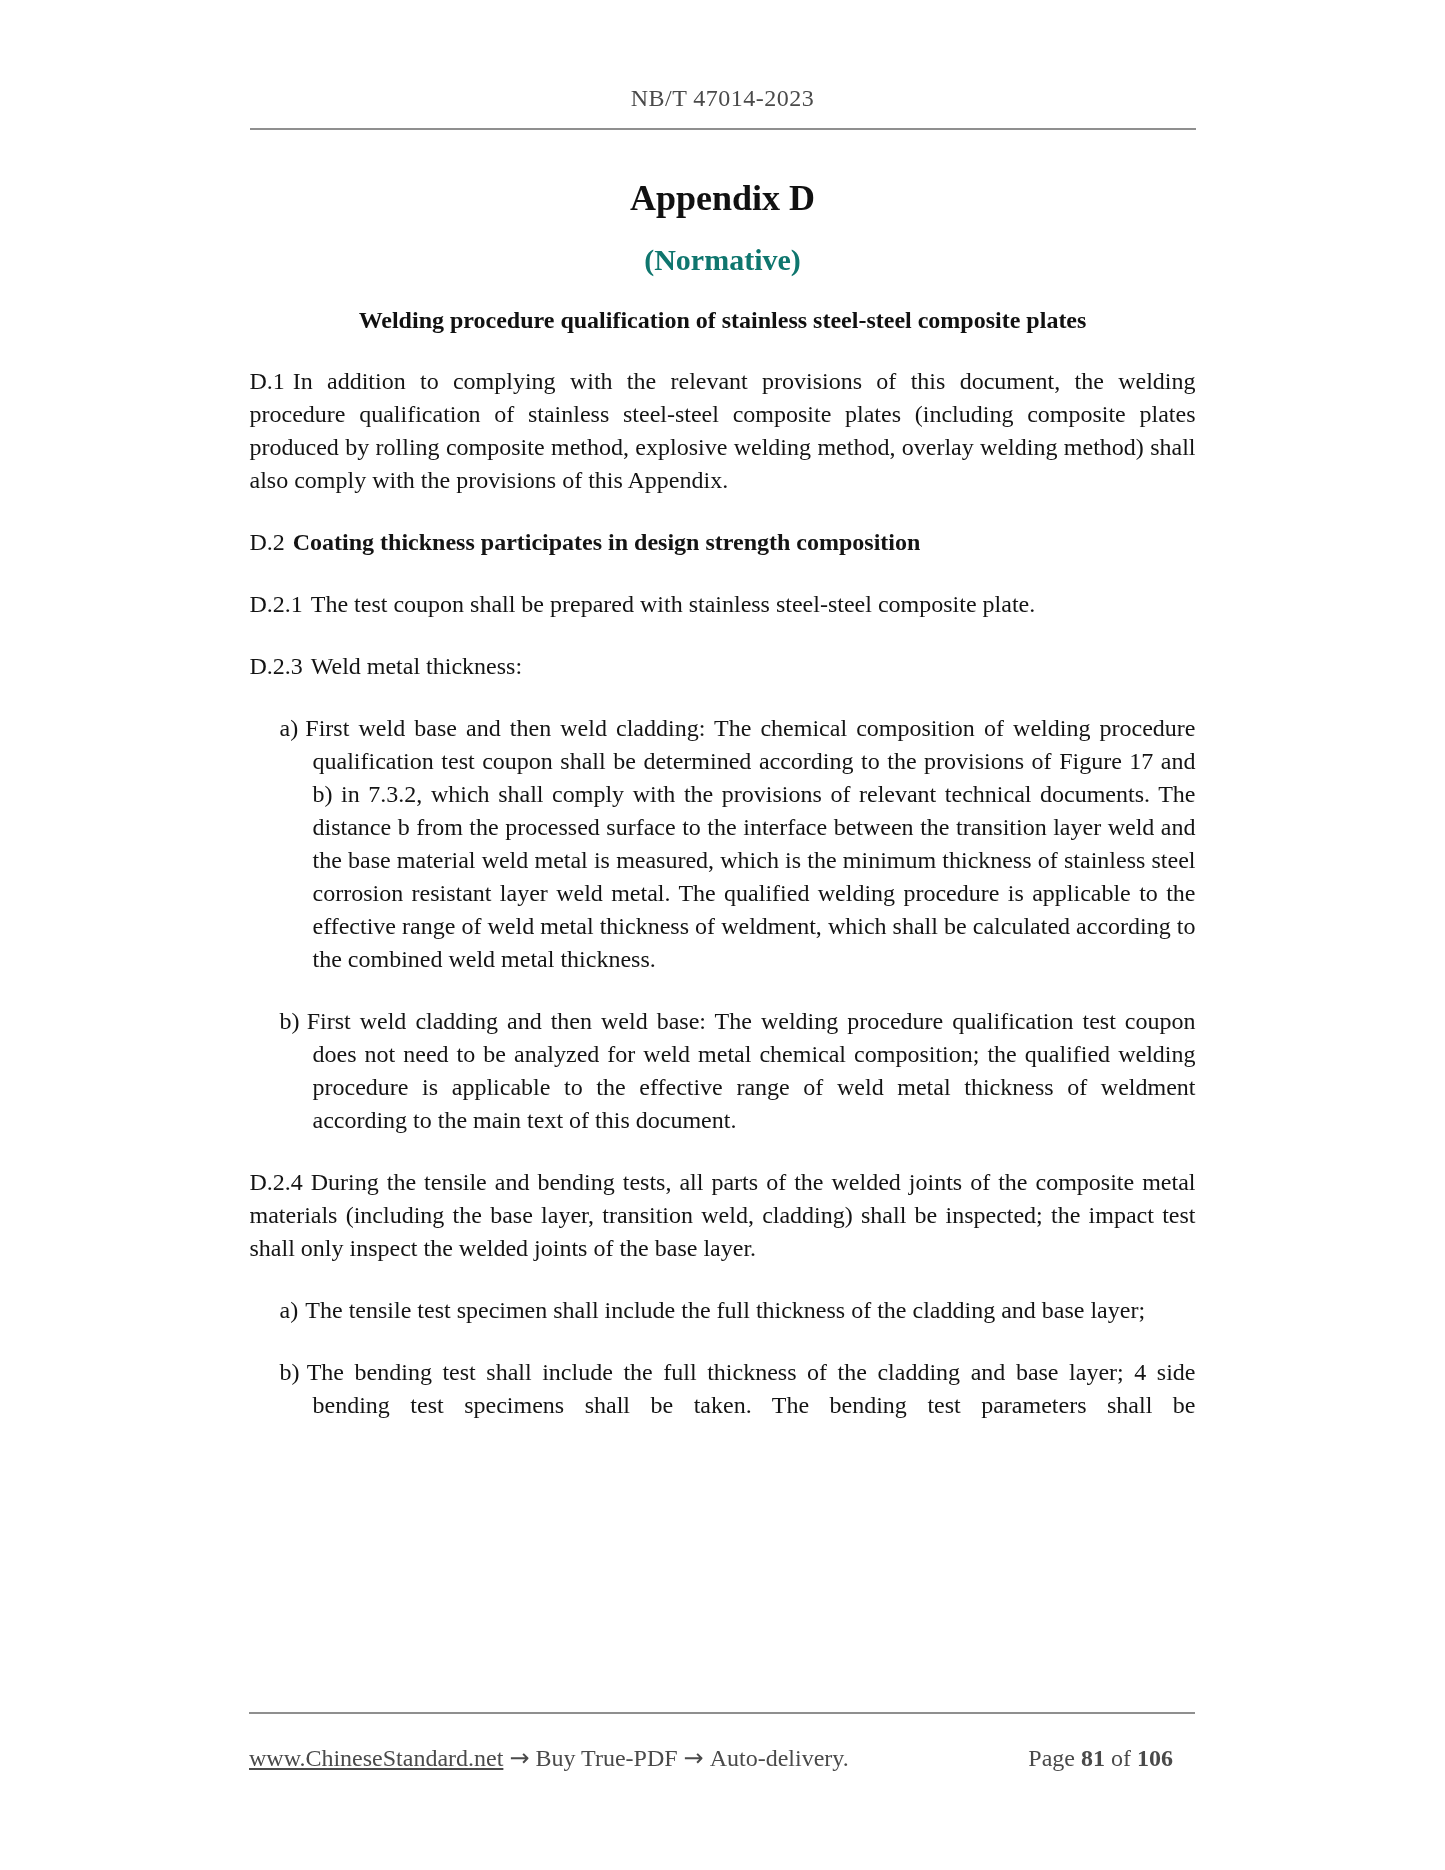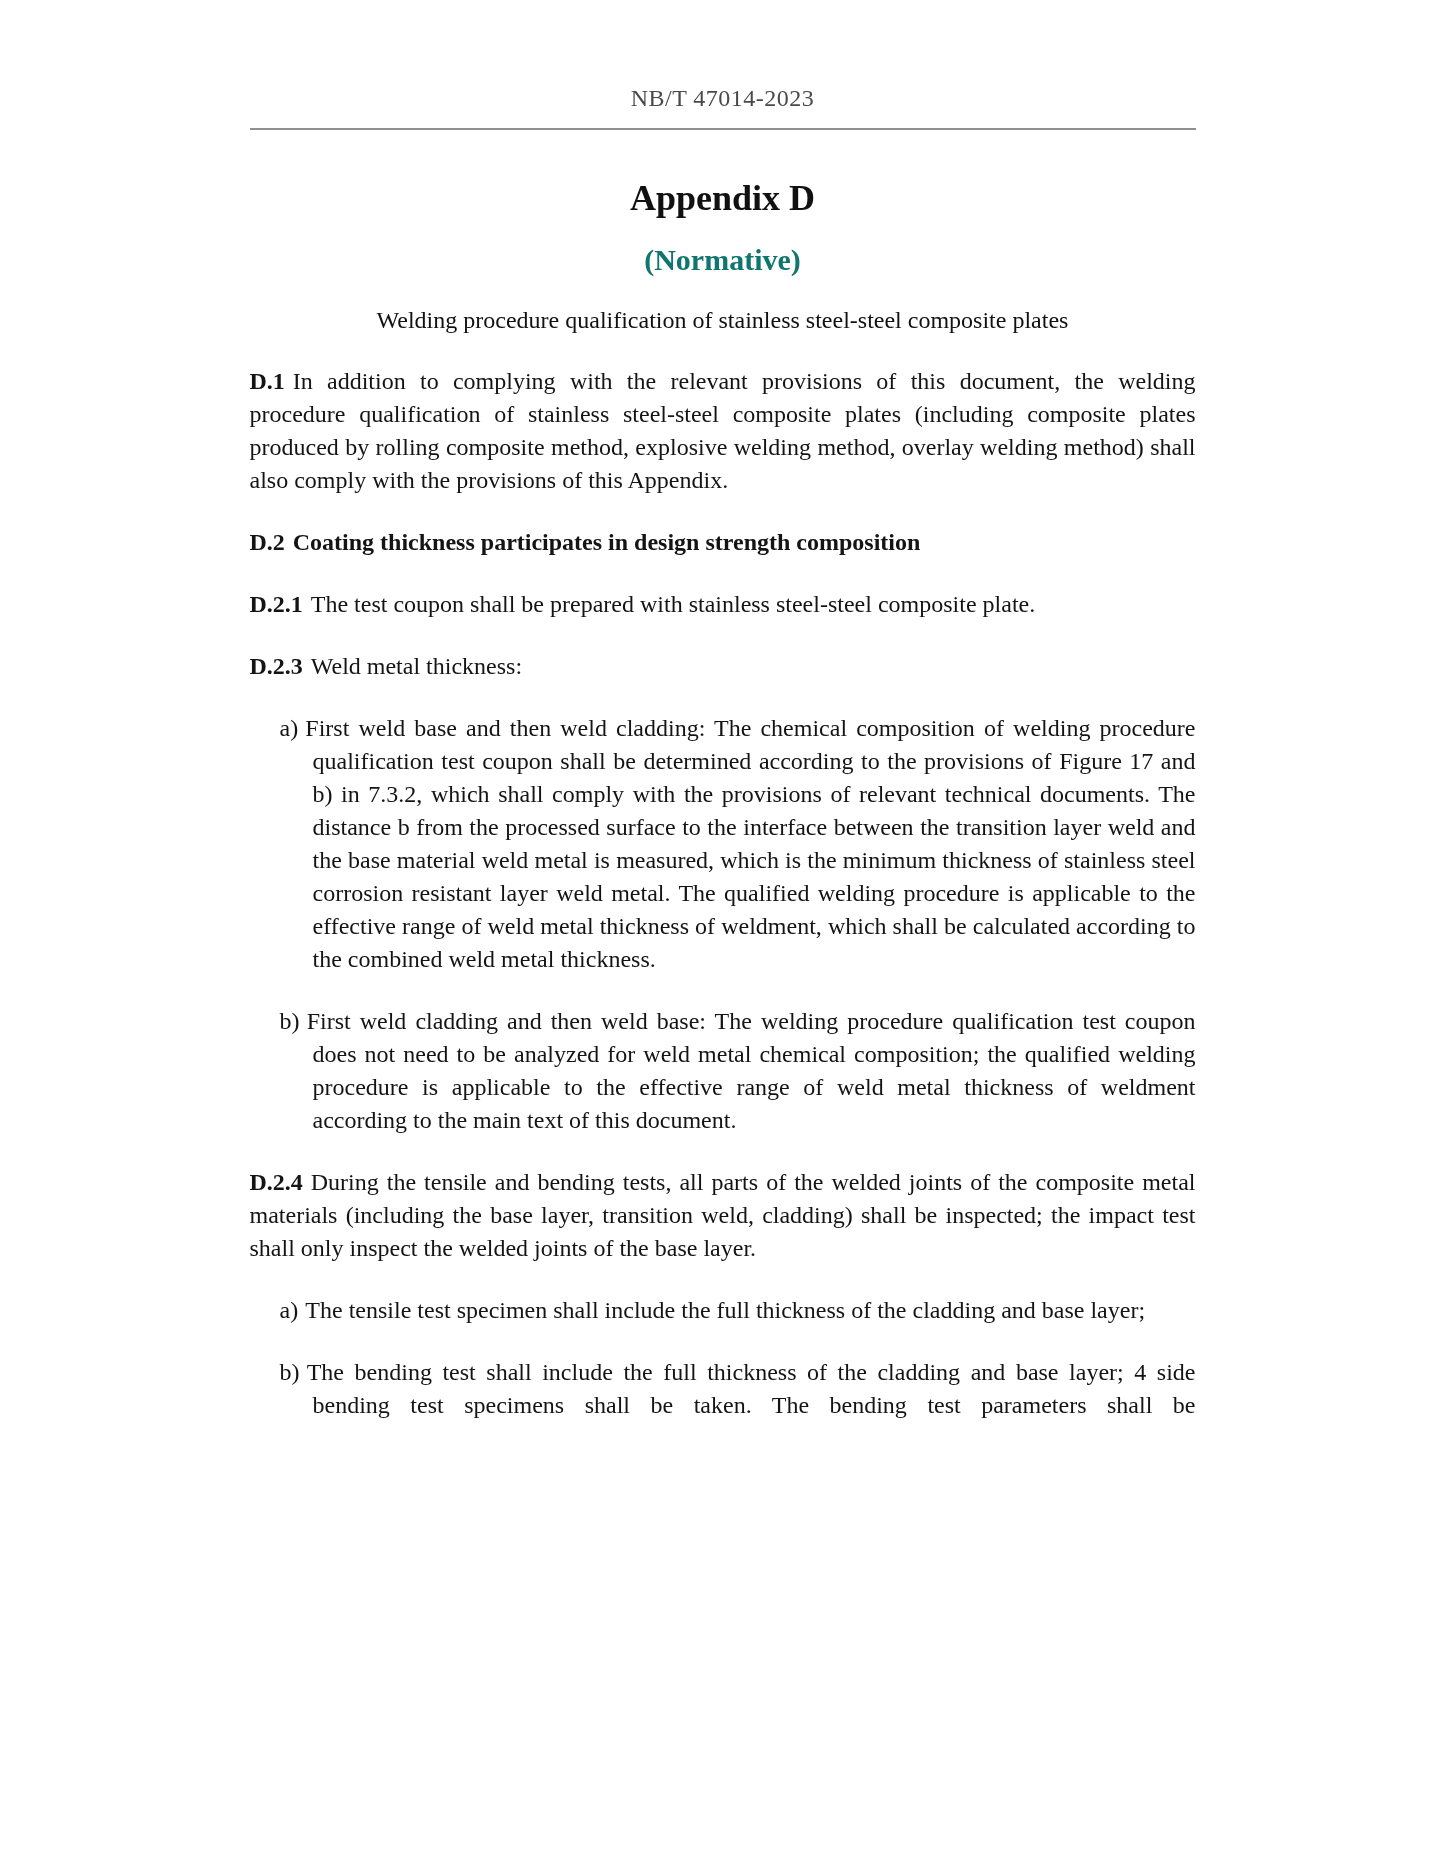--- a/index.html
+++ b/index.html
@@ -49,31 +49,31 @@
     font-size: 30px;
     line-height: 36px;
     font-weight: bold;
     color: #0f766e;
   }
   h3.doc-section-title {
     margin-top: 26px;
     text-align: center;
     font-size: 24px;
     line-height: 32px;
-    font-weight: normal;
+    font-weight: bold;
     color: #111111;
   }
   .para, .heading, .list-item {
     font-size: 24px;
     line-height: 33px;
     margin: 29px 0;
     text-align: justify;
   }
   .heading { font-weight: bold; text-align: left; }
-  .lbl { font-weight: bold; margin-right: 0.33em; }
+  .lbl { font-weight: normal; margin-right: 0.33em; }
   .list-item {
     padding-left: 63px;
     text-indent: -33px;
   }
   .marker { margin-right: 0.3em; }
   .justify-last { text-align-last: justify; }
   .doc-footer {
     position: absolute;
     top: 1712px;
     left: 249px;
@@ -129,13 +129,21 @@
     <div class="list-item"><span class="marker">b)</span><span class="item-text">First weld cladding and then weld base: The welding procedure qualification test coupon does not need to be analyzed for weld metal chemical composition; the qualified welding procedure is applicable to the effective range of weld metal thickness of weldment according to the main text of this document.</span></div>
 
     <p class="para"><span class="lbl">D.2.4</span><span>During the tensile and bending tests, all parts of the welded joints of the composite metal materials (including the base layer, transition weld, cladding) shall be inspected; the impact test shall only inspect the welded joints of the base layer.</span></p>
 
     <div class="list-item"><span class="marker">a)</span><span class="item-text">The tensile test specimen shall include the full thickness of the cladding and base layer;</span></div>
 
     <div class="list-item justify-last"><span class="marker">b)</span><span class="item-text">The bending test shall include the full thickness of the cladding and base layer; 4 side bending test specimens shall be taken. The bending test parameters shall be</span></div>
 
   </div>
 
+  <div class="doc-footer">
+    <div class="footer-left">
+      <a class="site-link">www.ChineseStandard.net</a><span class="arrow">→</span><span>Buy True-PDF</span><span class="arrow">→</span><span>Auto-delivery.</span>
+    </div>
+    <div class="footer-right">
+      <span class="pg-word">Page</span><span class="pg-num">81</span><span class="pg-word">of</span><span class="pg-num">106</span>
+    </div>
+  </div>
 </div>
 
 </body></html>

